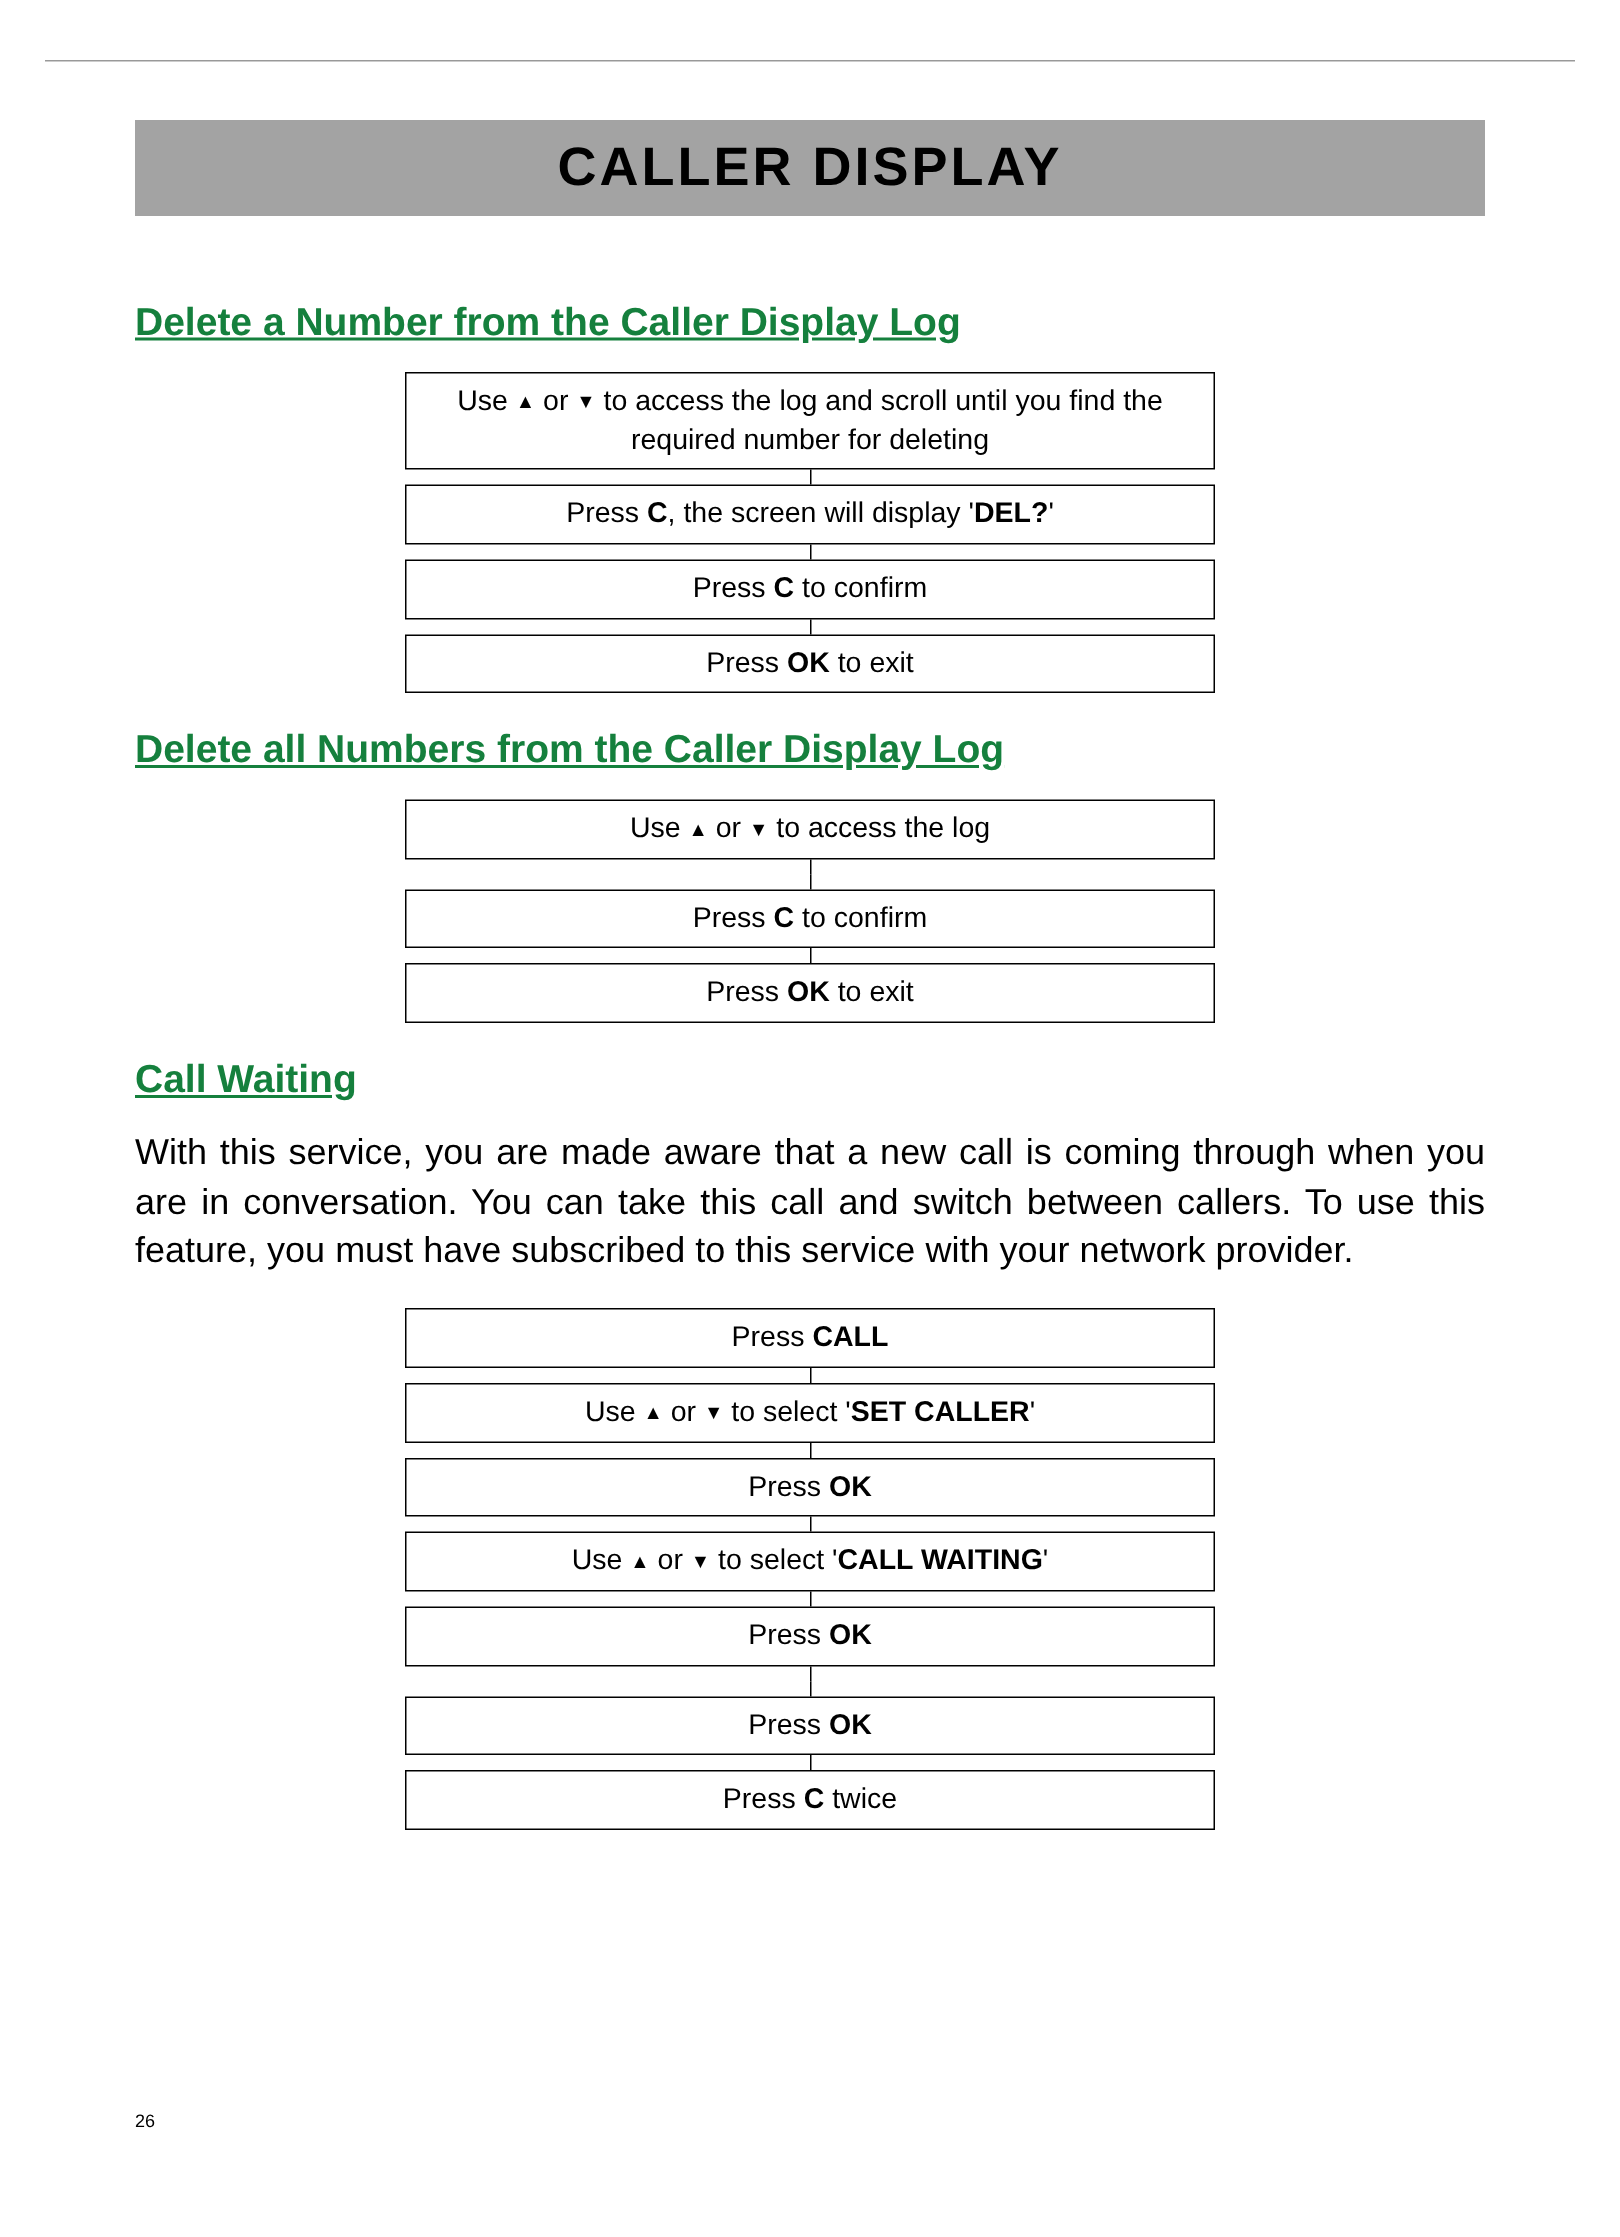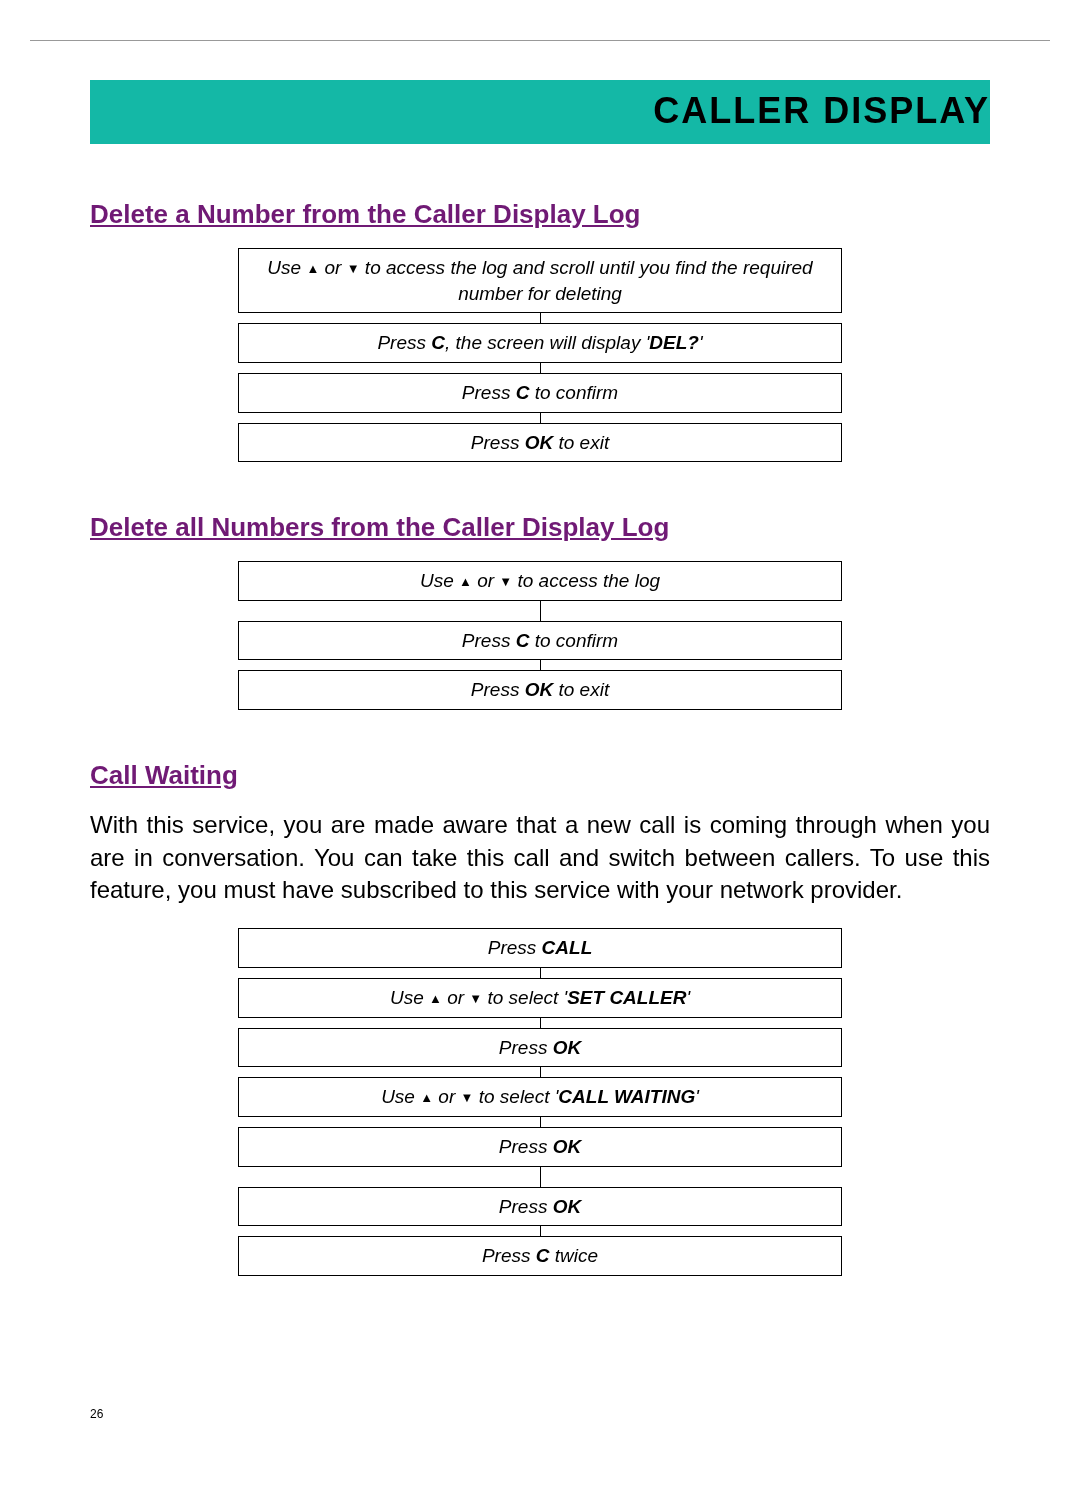--- a/index.html
+++ b/index.html
@@ -19,40 +19,39 @@
     box-sizing: border-box;
   }
   .top-rule {
     border-top: 1px solid #999;
     position: absolute;
     top: 40px;
     left: 30px;
     right: 30px;
   }
   .banner {
-    background: #14b8a6;
+    background: #a3a3a3;
     color: #000;
-    text-align: right;
+    text-align: center;
     font-size: 36px;
     font-weight: bold;
     letter-spacing: 2px;
     padding: 10px 0 12px;
     margin-bottom: 55px;
   }
   .section-title {
-    color: #701a75;
+    color: #15803d;
     font-size: 26px;
     font-weight: bold;
     text-decoration: underline;
     margin-bottom: 18px;
   }
   .step-list {
-    width: 604px;
-    margin: 0 auto 50px auto;
-    font-style: italic;
+    width: 540px;
+    margin: 0 auto 22px auto;
   }
   .step {
     border: 1.5px solid #000;
     text-align: center;
     font-size: 19px;
     padding: 6px 12px;
     line-height: 1.35;
   }
   .connector {
     width: 1px;

